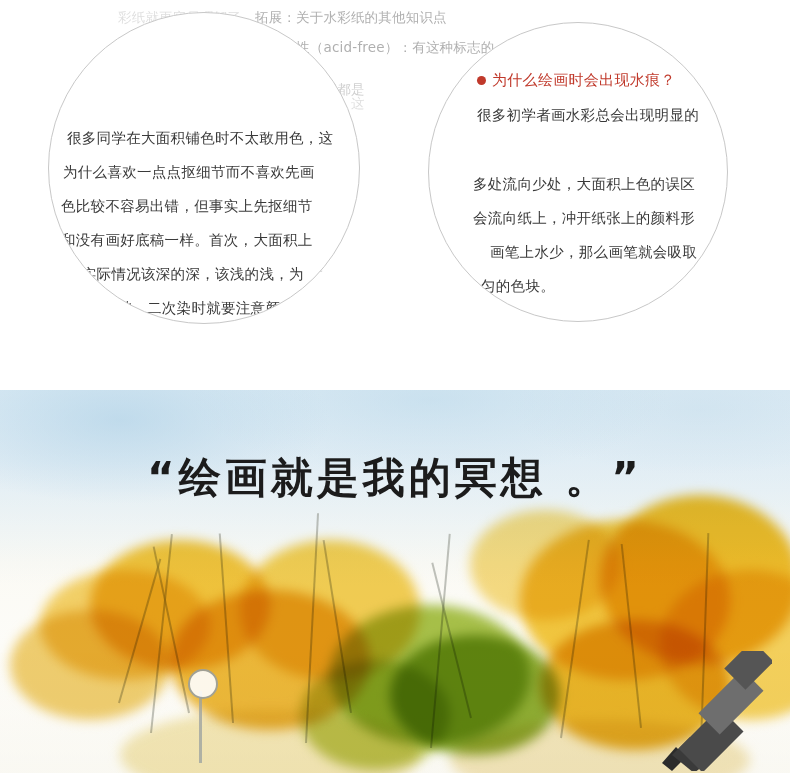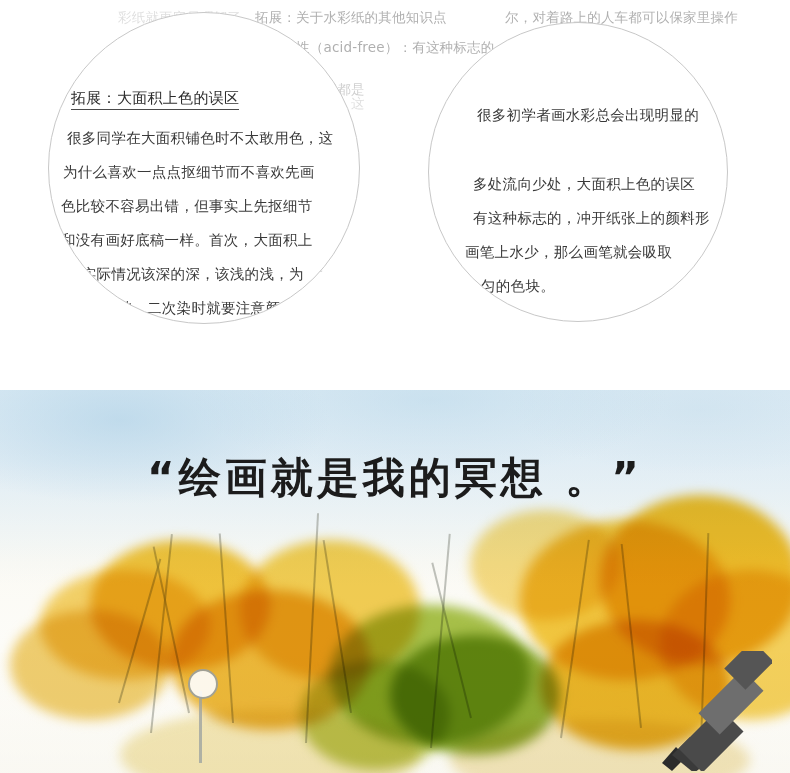--- a/index.html
+++ b/index.html
@@ -223,41 +223,42 @@
 
     <div class="bg-text col-b" style="top:2px;">拓展：关于水彩纸的其他知识点</div>
     <div class="bg-text col-b" style="top:32px;">无酸中性（acid-free）：有这种标志的</div>
     <div class="bg-text col-b faint" style="top:74px;">纸：这种纸张都是</div>
     <div class="bg-text col-b faint" style="top:104px;">非再生浆，纸张</div>
     <div class="bg-text col-b faint" style="top:160px;">分：水彩纸</div>
     <div class="bg-text col-b faint" style="top:190px;">据自己想要</div>
     <div class="bg-text col-b faint" style="top:220px;">细纹的背面</div>
     <div class="bg-text col-b faint" style="top:250px;">水彩纸都是</div>
 
-    <div class="bg-text col-c" style="top:2px;">尔，对着路上的人车都可以保家里操作</div>
 
     <div class="lens lens-left">
       <div class="lens-inner">
-        <span class="lens-line lens-title" style="left:22px; top:76px;">拓展：大面积上色的误区</span>
         <span class="lens-line" style="left:18px; top:116px;">很多同学在大面积铺色时不太敢用色，这</span>
         <span class="lens-line" style="left:14px; top:150px;">为什么喜欢一点点抠细节而不喜欢先画</span>
         <span class="lens-line" style="left:12px; top:184px;">色比较不容易出错，但事实上先抠细节</span>
         <span class="lens-line" style="left:12px; top:218px;">和没有画好底稿一样。首次，大面积上</span>
         <span class="lens-line" style="left:18px; top:252px;">据实际情况该深的深，该浅的浅，为</span>
         <span class="lens-line" style="left:24px; top:286px;">奠定基础。二次染时就要注意颜色</span>
 
       </div>
     </div>
 
     <div class="lens lens-right">
       <div class="lens-inner">
+        <span class="lens-line" style="left:48px; top:48px;">
+          <span class="bullet-dot"></span><span class="lens-heading-red">为什么绘画时会出现水痕？</span>
+        </span>
         <span class="lens-line" style="left:48px; top:84px;font-family:Liberation Mono, monospace;">很多初学者画水彩总会出现明显的</span>
         <span class="lens-line" style="left:44px; top:152px;">多处流向少处，大面积上色的误区</span>
-        <span class="lens-line" style="left:44px; top:186px;">有这种标志的，冲开纸张上的颜料形</span>
-        <span class="lens-line" style="left:36px; top:220px;">画笔上水少，那么画笔就会吸取</span>
+        <span class="lens-line" style="left:44px; top:186px;">会流向纸上，冲开纸张上的颜料形</span>
+        <span class="lens-line" style="left:61px; top:220px;">画笔上水少，那么画笔就会吸取</span>
         <span class="lens-line" style="left:52px; top:254px;">匀的色块。</span>
       </div>
     </div>
 
   </div>
 
   <div class="divider-gap"></div>
 
   <div class="art-section">
 

